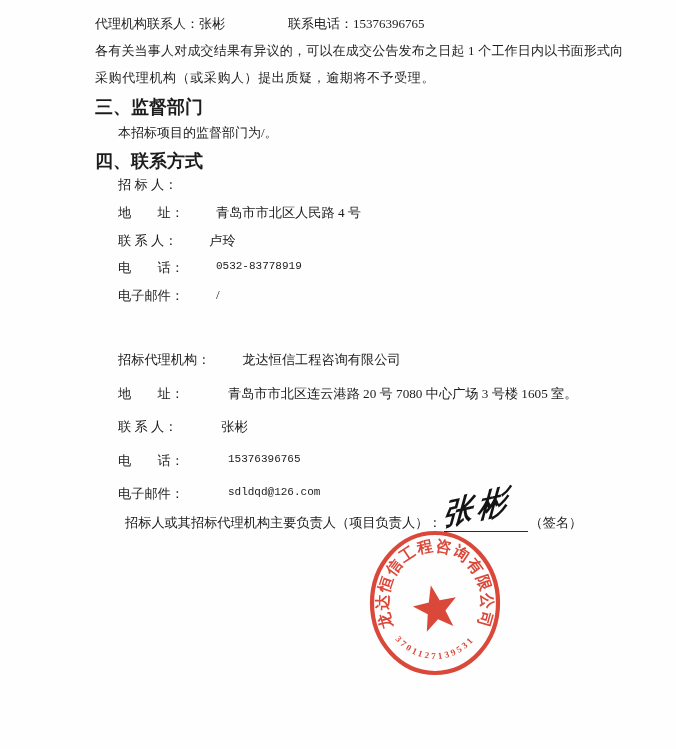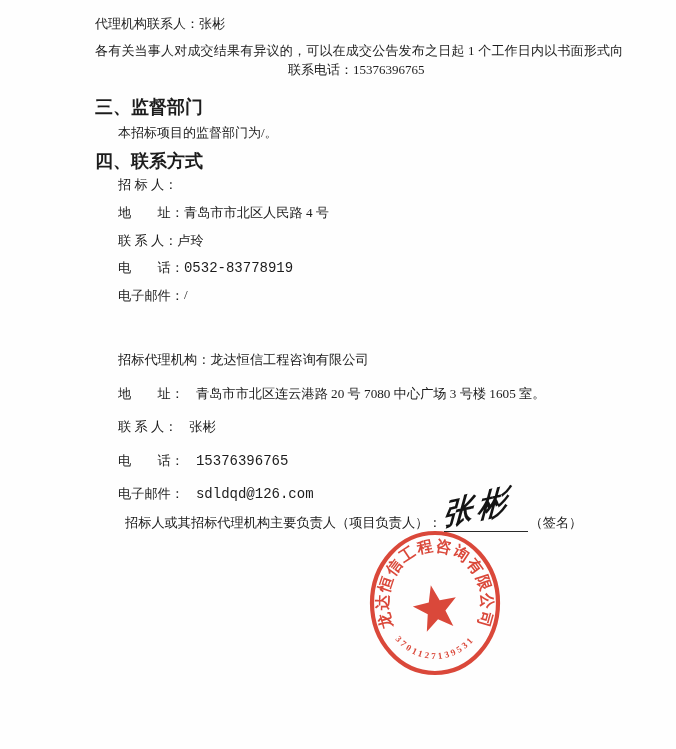--- a/index.html
+++ b/index.html
@@ -9,36 +9,36 @@
     margin:0 auto;
     background:#fefefe;
     font-family:"Liberation Serif","DejaVu Serif",serif;
     color:#1c1c1c;
     overflow:hidden;
   }
   .abs { position:absolute; }
   .t { font-size:13px; line-height:19px; white-space:nowrap; }
   .heading { font-size:18px; font-weight:bold; white-space:nowrap; font-family:"Liberation Sans","DejaVu Sans",sans-serif; }
   .header-line { top:14px; left:95px; display:flex;text-align:right; }
-  .phone-part { position:absolute; left:193px; top:0; display:flex;margin-top:46px; }
+  .phone-part { position:absolute; left:193px; top:0; display:flex; }
   .para1 { top:41px; left:95px; letter-spacing:0.2px;font-family:Liberation Serif, serif; }
   .para2 { top:68px; left:95px; letter-spacing:0.6px; }
   .h3 { top:95px; left:95px; }
   .body3 { top:123px; left:118px; }
   .h4 { top:149px; left:95px; }
 
   .rows { position:absolute; left:118px; }
   .tenderer-rows { top:176px; }
   .agency-rows { top:351px; }
-  .row { display:flex; font-size:13.2px; white-space:nowrap; }
+  .row { display:flex; font-size:13.2px; white-space:nowrap;gap:32px; }
   .tenderer-rows .row { height:27.8px; }
   .agency-rows .row { height:33.6px; }
   .agency-rows .row .val { margin-left:12px; }
   .agency-rows .row.first .val { margin-left:0; }
-  .val.mono { font-family:"Liberation Mono","DejaVu Sans Mono",monospace; font-size:14px; padding-top:1px; }
+  .val.mono { font-family:"Liberation Mono","DejaVu Sans Mono",monospace; font-size:11px; padding-top:1px; }
 
   .sign-line { display:flex; align-items:flex-end; font-size:13.2px; white-space:nowrap; }
   .sign1 { top:505px; left:125px; }
   .sign2 { top:562px; left:250px; }
   .sig-slot { position:relative; width:84px; height:26px; border-bottom:1.4px solid #2a2a2a; margin:0 2px; }
   .stamp-slot { width:112px; height:20px; border-bottom:1.4px solid #2a2a2a; margin:0 4px; }
   .signature {
     position:absolute; left:-2px; bottom:-6px;
     font-size:30px; font-weight:bold; font-style:italic;
     letter-spacing:5px; color:#141414;
@@ -61,20 +61,21 @@
   <div class="abs t header-line">
     <span>代理机构联系人：</span>
       <span>张彬</span>
     <span class="phone-part">
       <span>联系电话：</span>
         <span>15376396765</span>
     </span>
   </div>
 
   <div class="abs t para1">各有关当事人对成交结果有异议的，可以在成交公告发布之日起 1 个工作日内以书面形式向</div>
+  <div class="abs t para2">采购代理机构（或采购人）提出质疑，逾期将不予受理。</div>
 
   <div class="abs heading h3">三、监督部门</div>
   <div class="abs t body3">本招标项目的监督部门为/。</div>
 
   <div class="abs heading h4">四、联系方式</div>
 
   <div class="rows tenderer-rows">
     <div class="row">
       <span class="lbl">招 标 人：</span>
     </div>

